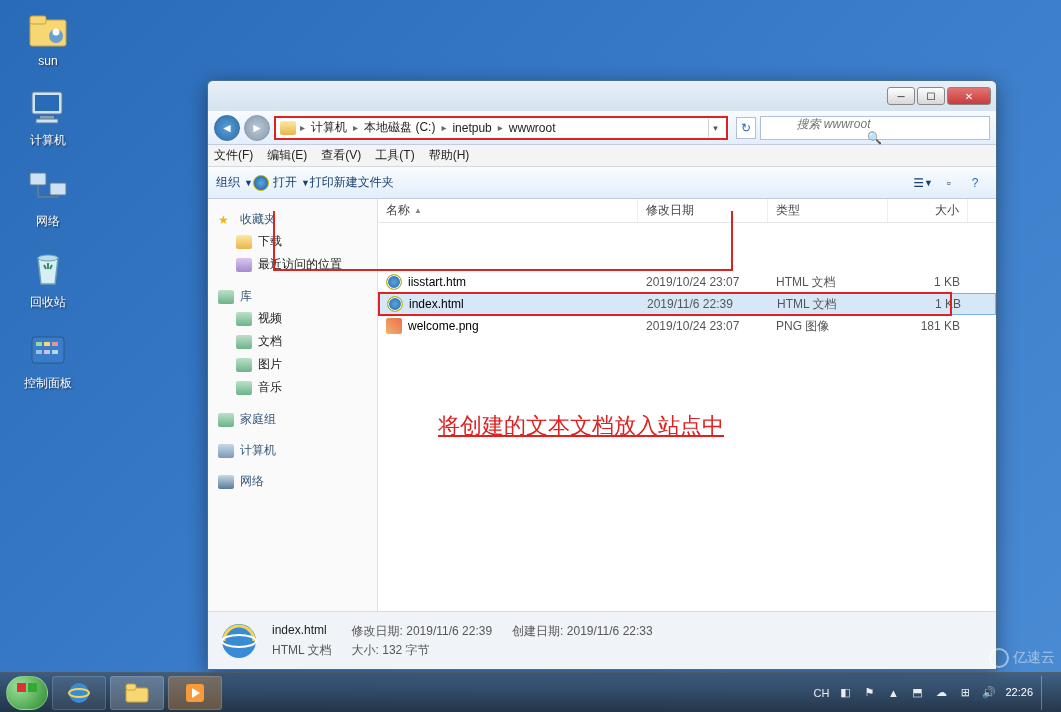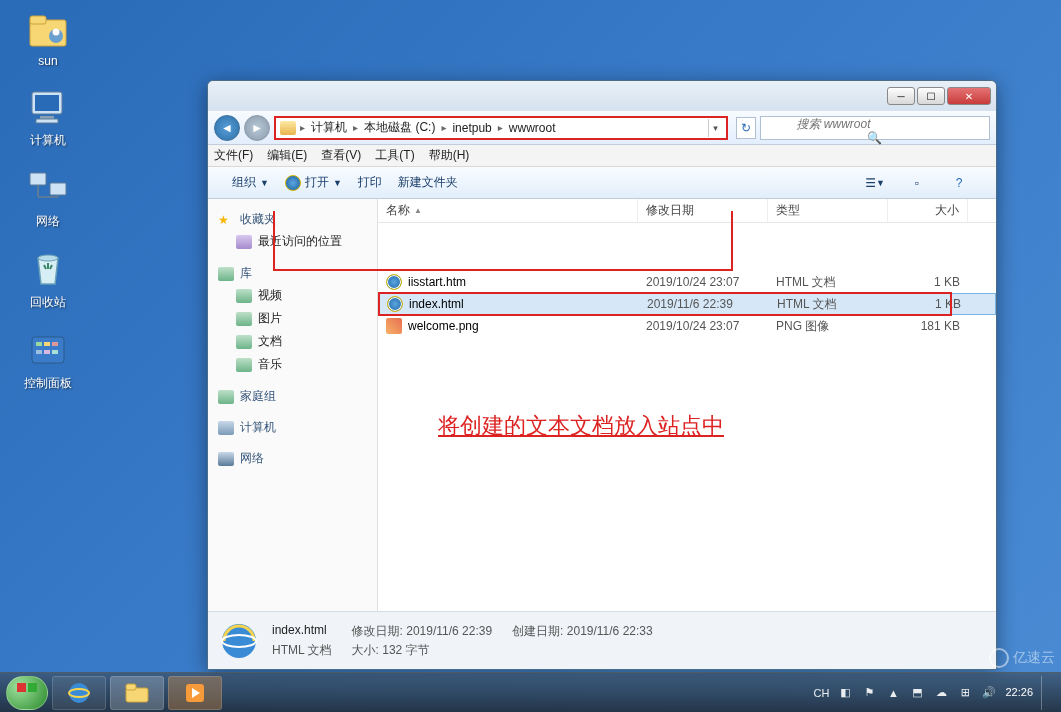--- a/index.html
+++ b/index.html
@@ -29,21 +29,21 @@
 .refresh { width: 20px; height: 22px; border: 1px solid #b0c0d0; background: #fff; display: flex; align-items: center; justify-content: center; color: #2a6bb8; cursor: pointer; }
 .searchbox { width: 230px; height: 24px; border: 1px solid #b0c0d0; background: #fff; display: flex; align-items: center; padding: 0 4px; flex-direction: column; }
 .searchbox input { border: none; outline: none; flex: 1; font-style: italic; color: #888; font-size: 12px; }
 .searchbox .mag { color: #2a6bb8; }
 
 
 .menubar { height: 22px; background: #f4f4f4; display: flex; align-items: center; padding: 0 6px; gap: 14px; border-bottom: 1px solid #d8d8d8; }
 .menubar span { cursor: pointer; color: #222; }
 
 
-.toolbar { height: 32px; background: linear-gradient(#f9fcff,#e2eefb); display: flex; align-items: center; padding: 0 24px; gap: 16px; border-bottom: 1px solid #c0cddc; }
+.toolbar { height: 32px; background: linear-gradient(#f9fcff,#e2eefb); display: flex; align-items: center; padding: 0 8px; border-bottom: 1px solid #c0cddc; }
 .toolbar .tbitem { cursor: pointer; color: #1a3f6b; display: flex; align-items: center; gap: 4px; }
 .toolbar .dd-arrow { font-size: 9px; color: #1a3f6b; }
 .toolbar .spacer { flex: 1; }
 .toolbar .viewbtn { width: 26px; height: 20px; border: 1px solid transparent; display: flex; align-items: center; justify-content: center; cursor: pointer; color: #1a3f6b; }
 
 
 .body { flex: 1; display: flex; background: #fff; min-height: 0; }
 .sidebar { width: 170px; background: #fafafa; border-right: 1px solid #e0e0e0; padding: 6px 0; overflow: auto; }
 .sb-section { margin: 4px 0 10px 10px; }
 .sb-head { display: flex; align-items: center; gap: 6px; color: #35557a; font-size: 12px; cursor: pointer; padding: 2px 0; }
@@ -230,40 +230,44 @@
   </div>
 
   <div class="body">
     <div class="sidebar">
       <div class="sb-section">
         <div class="sb-head">
             <span class="ico-sm ico-star">★</span>
             <span>收藏夹</span>
           </div>
         <div class="sb-item">
+            <span class="ico-sm ico-folder"></span>
+            <span>下载</span>
+          </div>
+        <div class="sb-item">
             <span class="ico-sm ico-recent"></span>
             <span>最近访问的位置</span>
           </div>
       </div>
       <div class="sb-section">
         <div class="sb-head">
             <span class="ico-sm ico-lib"></span>
             <span>库</span>
           </div>
         <div class="sb-item">
             <span class="ico-sm ico-lib"></span>
             <span>视频</span>
           </div>
         <div class="sb-item">
             <span class="ico-sm ico-lib"></span>
+            <span>文档</span>
+          </div>
+        <div class="sb-item">
+            <span class="ico-sm ico-lib"></span>
             <span>图片</span>
-          </div>
-        <div class="sb-item">
-            <span class="ico-sm ico-lib"></span>
-            <span>文档</span>
           </div>
         <div class="sb-item">
             <span class="ico-sm ico-lib"></span>
             <span>音乐</span>
           </div>
       </div>
       <div class="sb-section">
         <div class="sb-head">
             <span class="ico-sm ico-lib"></span>
             <span>家庭组</span>

